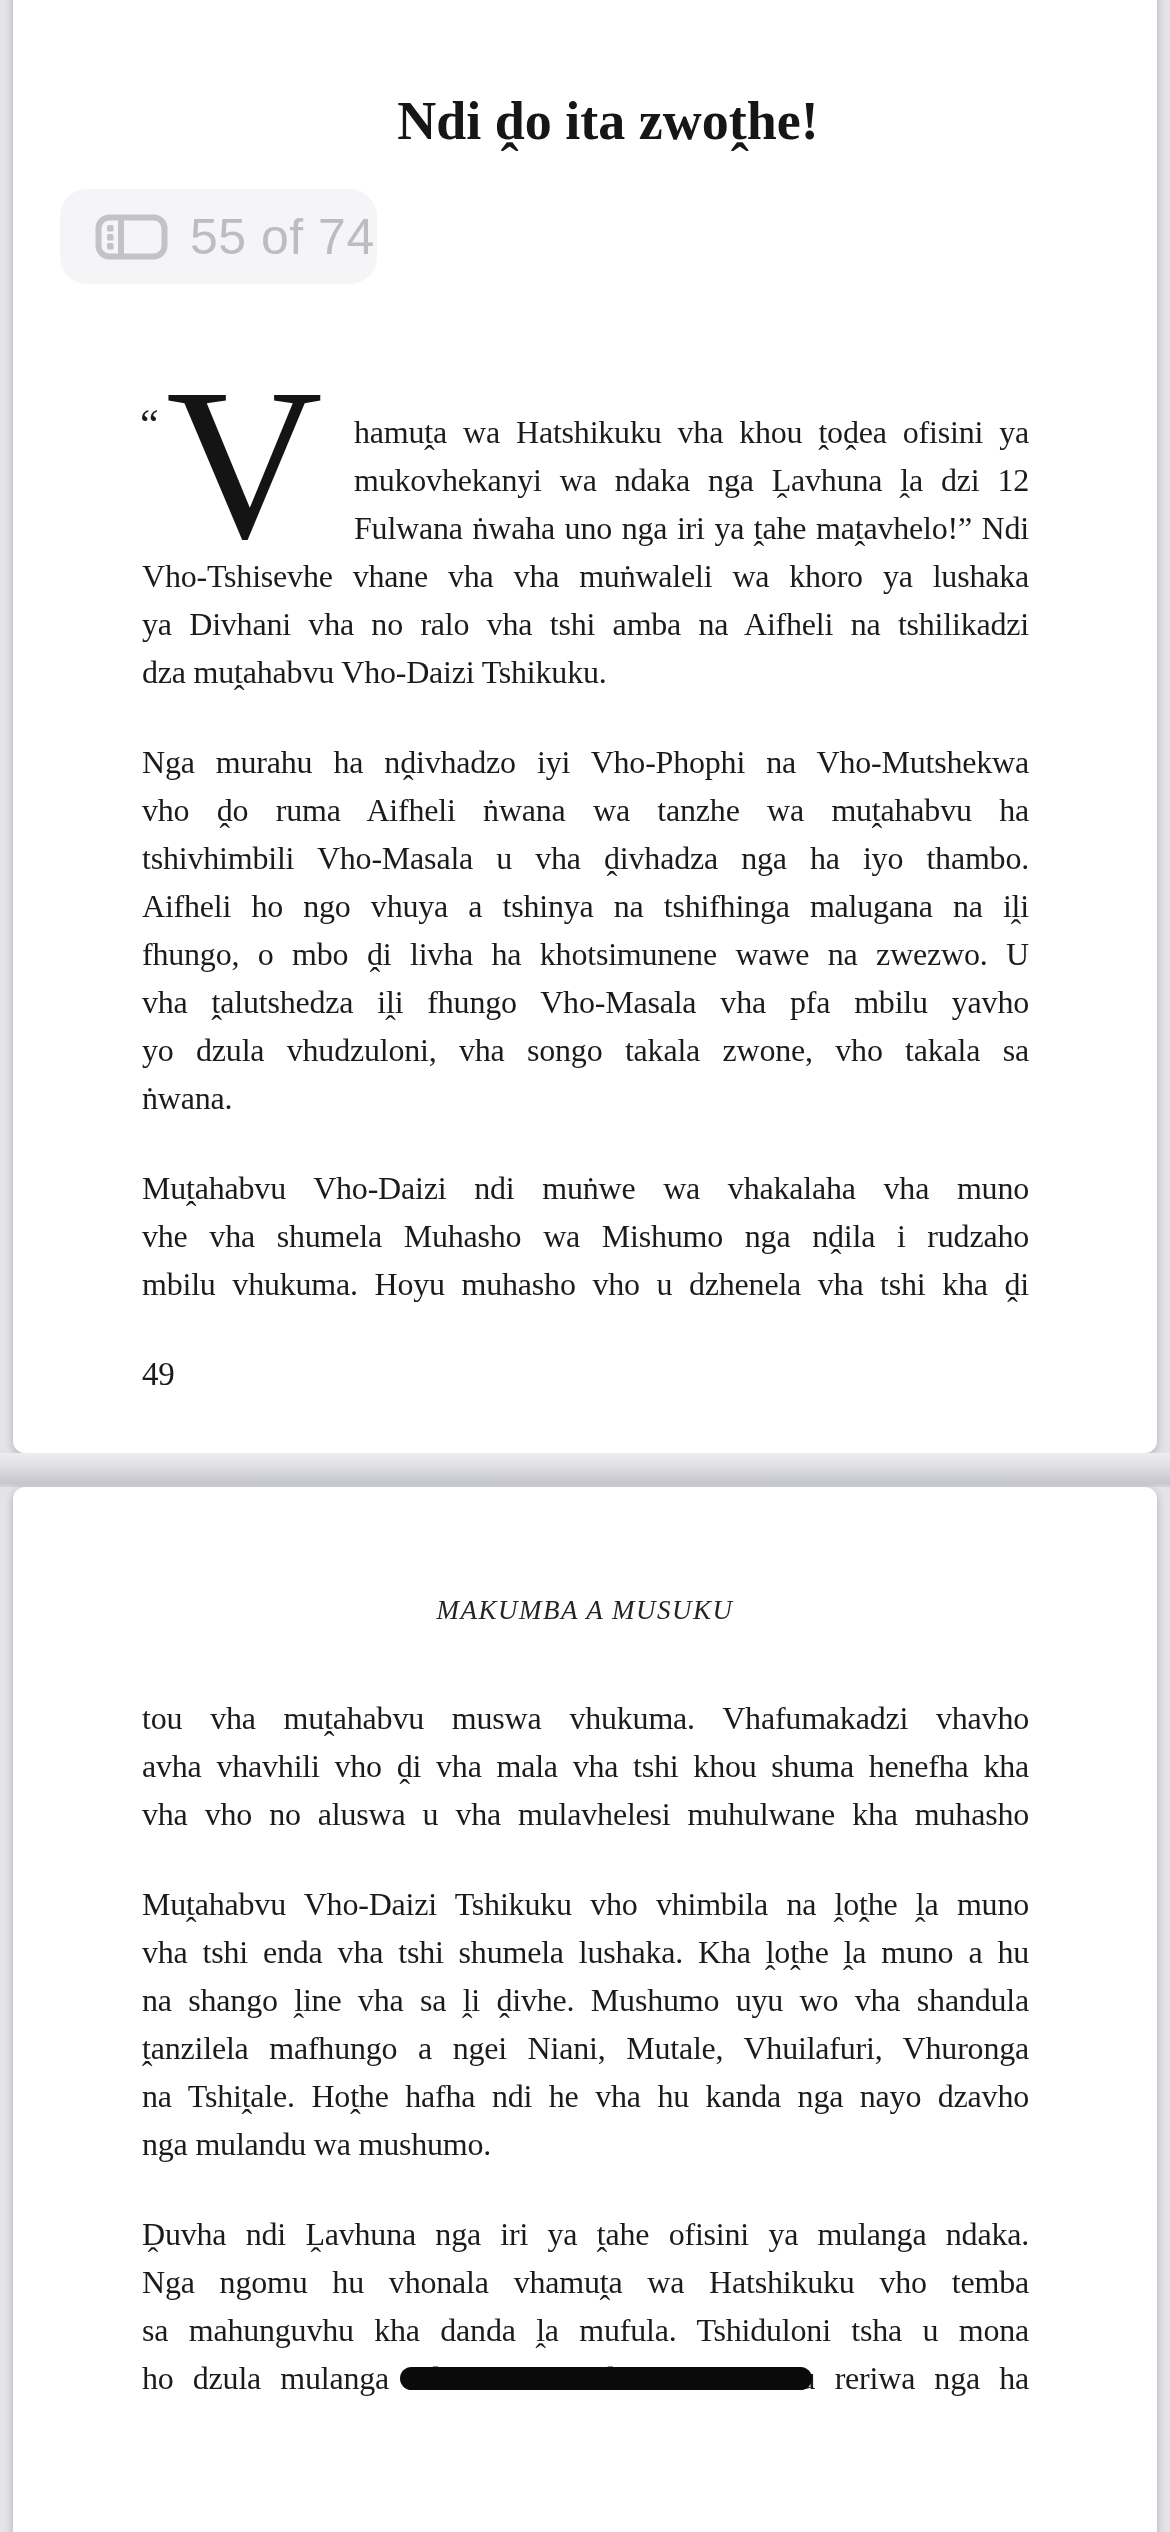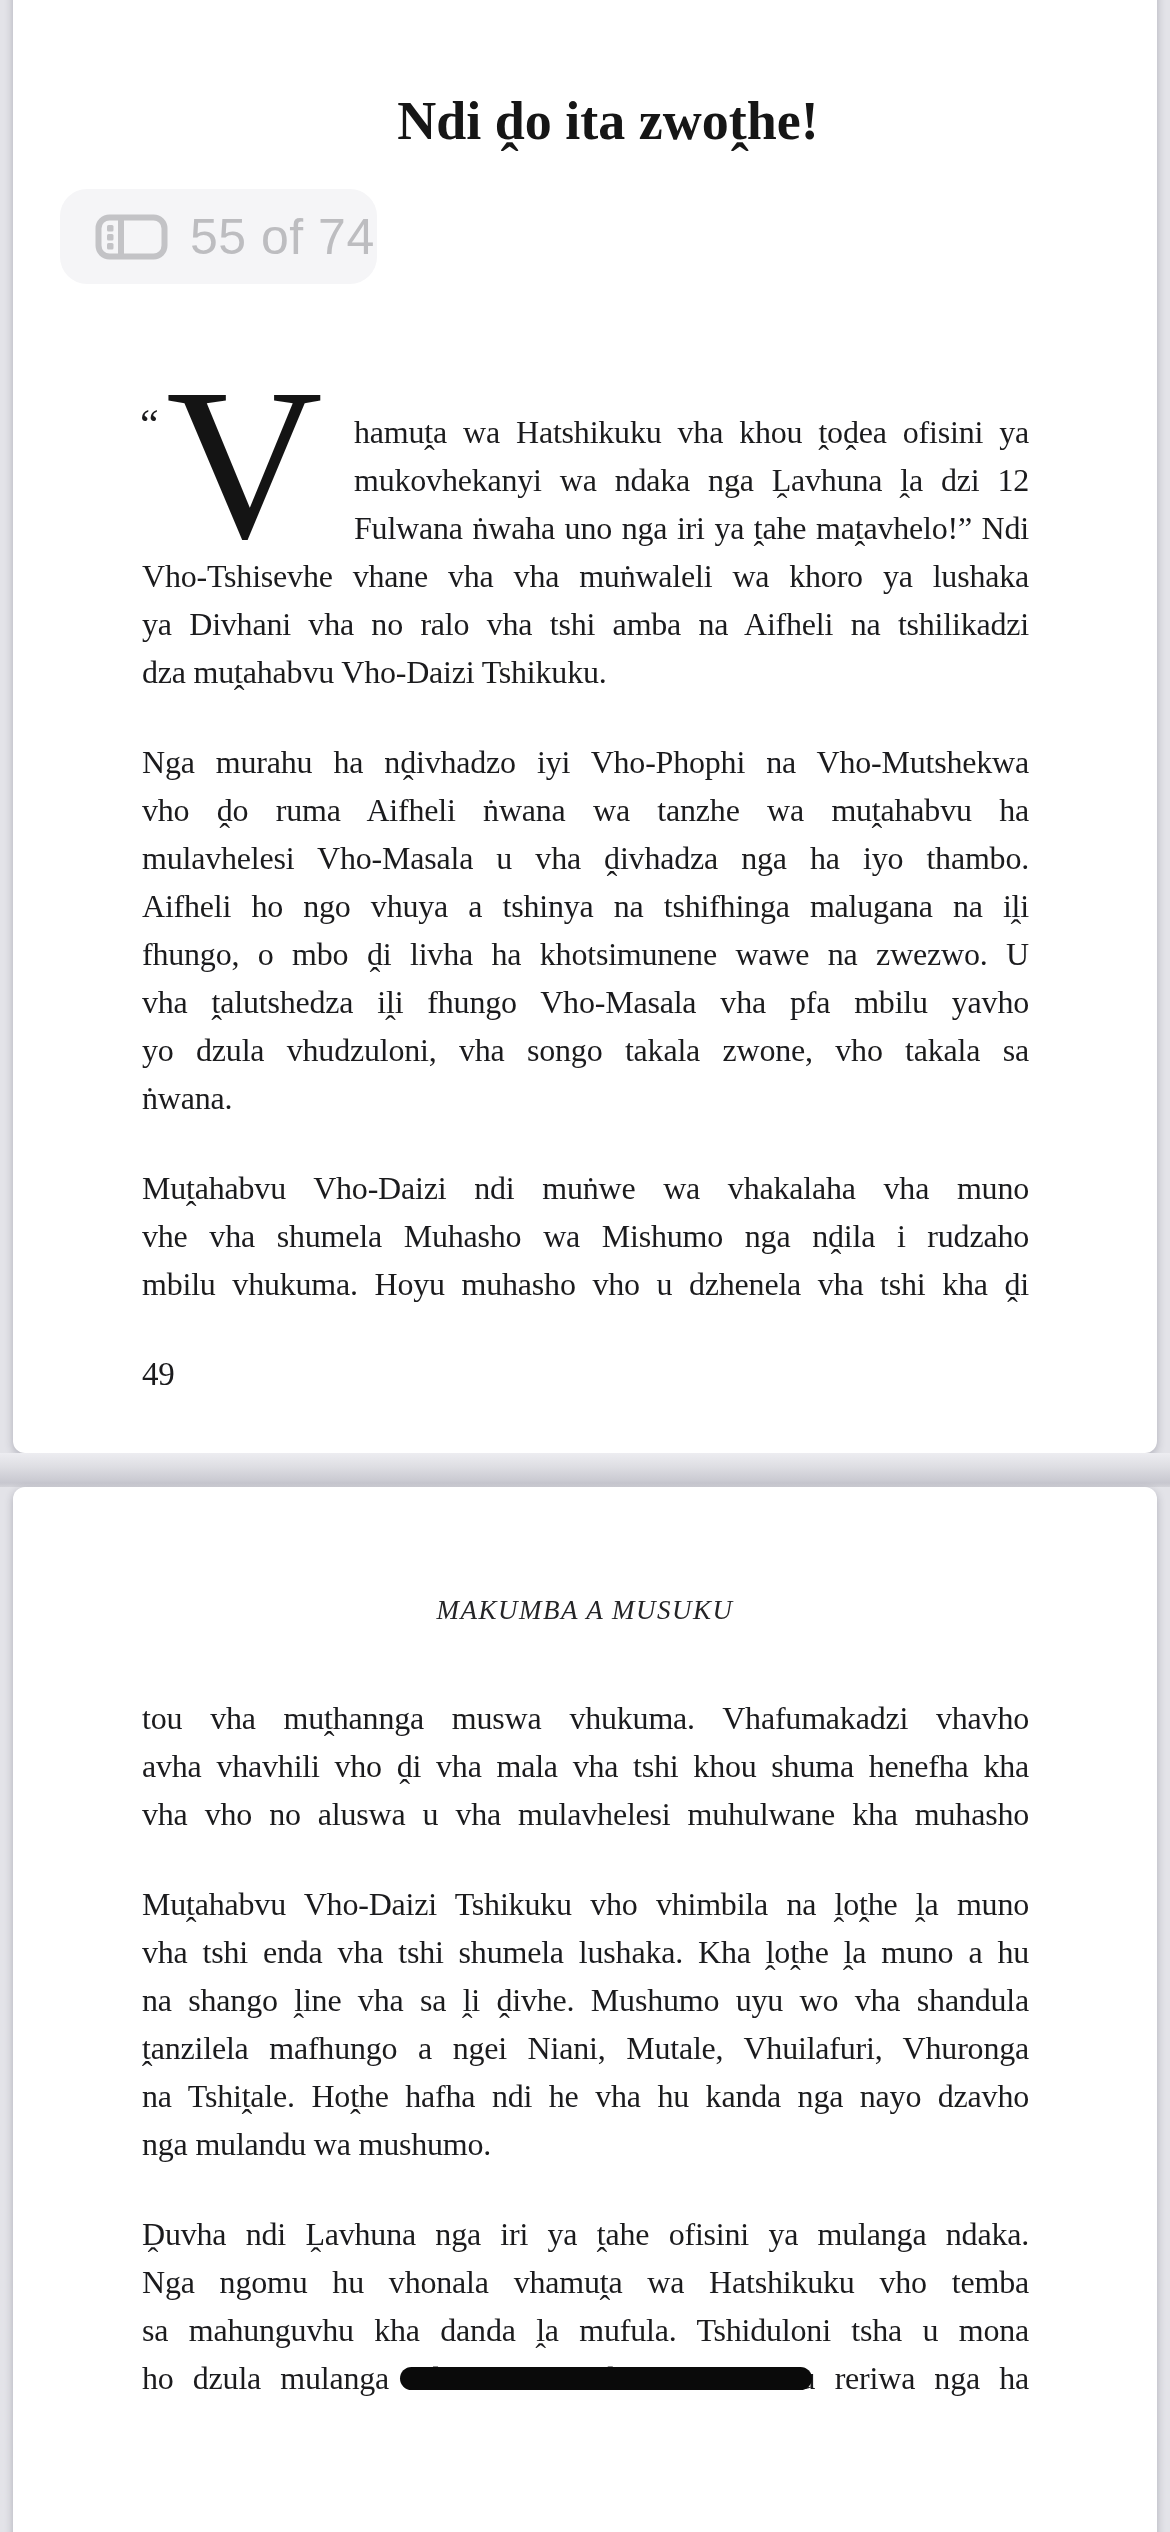--- a/index.html
+++ b/index.html
@@ -107,21 +107,21 @@
         <div class="ln indent">hamuṱa wa Hatshikuku vha khou ṱoḓea ofisini ya</div>
         <div class="ln indent">mukovhekanyi wa ndaka nga Ḽavhuna ḽa dzi 12</div>
         <div class="ln indent">Fulwana ṅwaha uno nga iri ya ṱahe maṱavhelo!” Ndi</div>
         <div class="ln">Vho-Tshisevhe vhane vha vha muṅwaleli wa khoro ya lushaka</div>
         <div class="ln">ya Divhani vha no ralo vha tshi amba na Aifheli na tshilikadzi</div>
         <div class="ln last">dza muṱahabvu Vho-Daizi Tshikuku.</div>
       </div>
       <div class="para">
         <div class="ln">Nga murahu ha nḓivhadzo iyi Vho-Phophi na Vho-Mutshekwa</div>
         <div class="ln">vho ḓo ruma Aifheli ṅwana wa tanzhe wa muṱahabvu ha</div>
-        <div class="ln">mulavhelesi Vho-Masala u vha ḓivhadza nga ha iyo thambo.</div>
+        <div class="ln">tshivhimbili Vho-Masala u vha ḓivhadza nga ha iyo thambo.</div>
         <div class="ln">Aifheli ho ngo vhuya a tshinya na tshifhinga malugana na iḽi</div>
         <div class="ln">fhungo, o mbo ḓi livha ha khotsimunene wawe na zwezwo. U</div>
         <div class="ln">vha ṱalutshedza iḽi fhungo Vho-Masala vha pfa mbilu yavho</div>
         <div class="ln">yo dzula vhudzuloni, vha songo takala zwone, vho takala sa</div>
         <div class="ln last">ṅwana.</div>
       </div>
       <div class="para">
         <div class="ln">Muṱahabvu Vho-Daizi ndi muṅwe wa vhakalaha vha muno</div>
         <div class="ln">vhe vha shumela Muhasho wa Mishumo nga nḓila i rudzaho</div>
         <div class="ln">mbilu vhukuma. Hoyu muhasho vho u dzhenela vha tshi kha ḓi</div>
@@ -129,21 +129,21 @@
       <div class="folio">49</div>
     </div>
 </div>
 
 <div class="page-gap"></div>
 
 <div class="page-card second">
   <div class="running-header">MAKUMBA A MUSUKU</div>
   <div class="text-col col-p2" id="page2-body">
       <div class="para">
-        <div class="ln">tou vha muṱhannga muswa vhukuma. Vhafumakadzi vhavho</div>
+        <div class="ln">tou vha muṱahabvu muswa vhukuma. Vhafumakadzi vhavho</div>
         <div class="ln">avha vhavhili vho ḓi vha mala vha tshi khou shuma henefha kha</div>
         <div class="ln">vha vho no aluswa u vha mulavhelesi muhulwane kha muhasho</div>
       </div>
       <div class="para">
         <div class="ln">Muṱahabvu Vho-Daizi Tshikuku vho vhimbila na ḽoṱhe ḽa muno</div>
         <div class="ln">vha tshi enda vha tshi shumela lushaka. Kha ḽoṱhe ḽa muno a hu</div>
         <div class="ln">na shango ḽine vha sa ḽi ḓivhe. Mushumo uyu wo vha shandula</div>
         <div class="ln">ṱanzilela mafhungo a ngei Niani, Mutale, Vhuilafuri, Vhuronga</div>
         <div class="ln">na Tshiṱale. Hoṱhe hafha ndi he vha hu kanda nga nayo dzavho</div>
         <div class="ln last">nga mulandu wa mushumo.</div>

